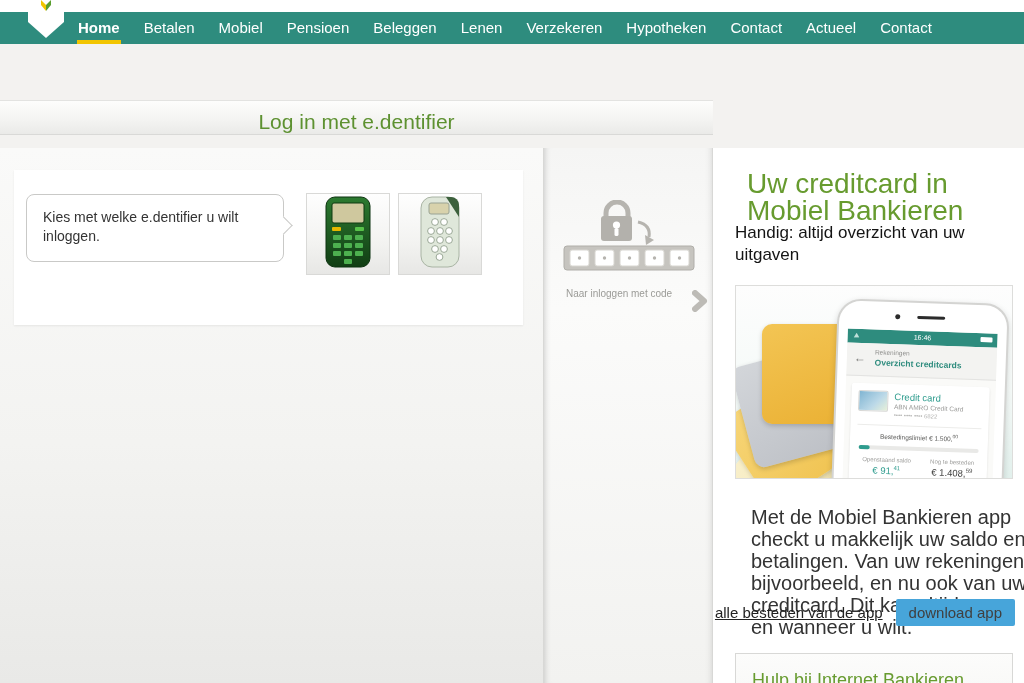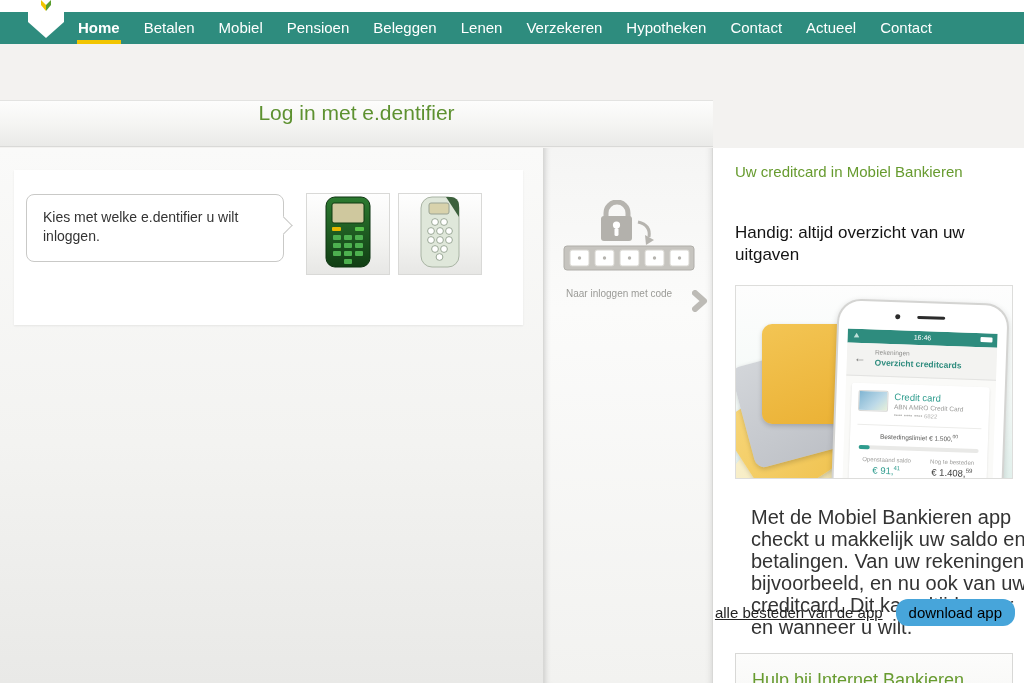--- a/index.html
+++ b/index.html
@@ -9,24 +9,24 @@
     background:#f3f2f0;
   }
   
   .top-strip{position:absolute;left:0;top:0;width:1024px;height:12px;background:#ffffff;}
   .navbar{position:absolute;left:0;top:12px;width:1024px;height:32px;background:#2e8c7e;display:flex;align-items:stretch;padding-left:66px;box-sizing:border-box;z-index:2;}
   .navbar a{position:relative;display:block;color:#ffffff;text-decoration:none;font-size:15px;line-height:32px;padding:0 12px;}
   .navbar a.active{font-weight:bold;}
   .navbar a.active::after{content:"";position:absolute;left:11px;right:11px;bottom:0;height:4px;background:#f2c500;}
   .logo{position:absolute;left:28px;top:0;z-index:3;}
   
-  .login-header{position:absolute;left:0;top:100px;width:713px;height:47px;
+  .login-header{position:absolute;left:0;top:100px;width:713px;height:35px;
     background:linear-gradient(180deg,#fdfdfc 0%,#f4f4f2 55%,#eaeae8 100%);
     border-top:1px solid #e3e3e1;border-bottom:1px solid #d9d9d7;box-sizing:border-box;
-    display:flex;align-items:flex-start;justify-content:center;}
+    display:flex;align-items:flex-end;justify-content:center;}
   .login-header h1{margin:0;font-size:21px;font-weight:normal;color:#5d9130;}
   
   .left-col{position:absolute;left:0;top:148px;width:543px;height:535px;
     background:linear-gradient(180deg,#fafaf9 0%,#f3f3f1 55%,#e9e9e7 100%);}
   .mid-col{position:absolute;left:543px;top:148px;width:170px;height:535px;box-sizing:border-box;
     background:linear-gradient(180deg,#f5f5f4 0%,#fbfbfa 30%,#f2f2f0 100%);
     border-left:1px solid #d8d8d6;border-right:1px solid #d8d8d6;
     box-shadow:inset 7px 0 7px -7px rgba(0,0,0,.22), inset -7px 0 7px -7px rgba(0,0,0,.14);}
   .right-col{position:absolute;left:713px;top:148px;width:311px;height:535px;background:#ffffff;}
   
@@ -34,21 +34,21 @@
   .bubble{position:absolute;left:12px;top:24px;width:224px;min-height:40px;background:#fff;border:1px solid #c9c9c7;border-radius:8px;padding:13px 16px;font-size:14px;color:#333;line-height:19px;}
   .bubble::after{content:"";position:absolute;right:-7px;top:24px;width:12px;height:12px;background:#fff;border-top:1px solid #c9c9c7;border-right:1px solid #c9c9c7;transform:rotate(45deg);}
   .device-btn{position:absolute;top:23px;width:84px;height:82px;box-sizing:border-box;border:1px solid #d9d9d7;background:linear-gradient(180deg,#fefefe 0%,#f3f3f1 60%,#e7e7e5 100%);display:flex;align-items:center;justify-content:center;cursor:pointer;}
   .device-btn.d1{left:292px;}
   .device-btn.d2{left:384px;}
   
   .lock-art{position:absolute;left:10px;top:52px;}
   .code-link{position:absolute;left:22px;top:136px;width:148px;color:#9b9b97;font-size:10px;line-height:19px;text-decoration:none;display:block;}
   .code-link .chev{position:absolute;right:6px;top:6px;}
   
-  .r-heading{position:absolute;left:22px;top:10px;width:262px;margin:0;font-size:15px;line-height:27px;font-weight:normal;color:#679b2f;}
+  .r-heading{position:absolute;left:22px;top:10px;width:262px;margin:12px;font-size:28px;line-height:27px;font-weight:normal;color:#679b2f;}
   .r-sub{position:absolute;left:22px;top:74px;width:245px;margin:0;font-size:17px;line-height:22px;font-weight:normal;color:#141414;}
   .promo-box{position:absolute;left:22px;top:137px;width:278px;height:194px;box-sizing:border-box;border:1px solid #dddddb;overflow:hidden;
     background:linear-gradient(180deg,#fdfdfd 0%,#f5faf8 55%,#e2f0ec 100%);}
   .pcard{position:absolute;width:160px;height:100px;border-radius:10px;left:12px;top:48px;transform-origin:85% 95%;box-shadow:0 2px 5px rgba(0,0,0,.18);}
   .pcard.c1{background:linear-gradient(160deg,#f9f0cc,#efe0a6);transform:rotate(-52deg) translate(-6px,0);}
   .pcard.c2{background:linear-gradient(160deg,#f7d679,#efc04a);transform:rotate(-33deg);}
   .pcard.c3{background:linear-gradient(160deg,#d3d6da,#b9bcc2);transform:rotate(-15deg) translate(4px,-4px);width:166px;height:104px;}
   .pcard.c4{background:linear-gradient(160deg,#f3c554,#e9ad2e);transform:rotate(0deg) translate(14px,-10px);}
   .phone{position:absolute;left:98px;top:15px;width:168px;height:215px;background:#fff;border:2px solid #d4d4d2;border-radius:24px;transform:rotate(2deg);box-shadow:0 2px 6px rgba(0,0,0,.15);}
   .ear-dot{position:absolute;left:56px;top:12px;width:5px;height:5px;border-radius:50%;background:#2b2b2b;}
@@ -76,21 +76,21 @@
   .p-cols{display:flex;justify-content:space-between;padding:0 6px;}
   .p-col{text-align:center;}
   .p-col-label{font-size:6px;color:#9a9a98;}
   .p-col-val{font-size:9.5px;margin-top:2px;}
   .p-col-val sup{font-size:6px;}
   .p-col.left .p-col-val{color:#2e9c8e;}
   .p-col.right .p-col-val{color:#3c3c3a;}
   .r-body{position:absolute;left:22px;top:342px;width:290px;margin:16px;font-size:20px;line-height:22px;color:#333;}
   .r-actions{position:absolute;left:0;top:451px;width:302px;display:flex;justify-content:flex-end;align-items:center;gap:13px;}
   .r-link{font-size:15px;color:#222;text-decoration:underline;}
-  .r-btn{background:#47a5da;color:#000000;border:none;border-radius:12px;font-size:15px;font-family:"Liberation Sans",sans-serif;padding:5px 13px;cursor:pointer;}
+  .r-btn{background:#47a5da;color:#404040;border:none;border-radius:2px;font-size:15px;font-family:"Liberation Sans",sans-serif;padding:5px 13px;cursor:pointer;}
   .help-box{position:absolute;left:22px;top:505px;width:278px;height:110px;box-sizing:border-box;border:1px solid #d8d8d6;background:linear-gradient(180deg,#fcfcfb,#f2f2f0);}
   .help-box h3{margin:16px 0 0 16px;font-size:18px;font-weight:normal;color:#679b2f;}
 </style>
 </head>
 <body>
 
 <div>
 
   <div class="top-strip"></div>
 

